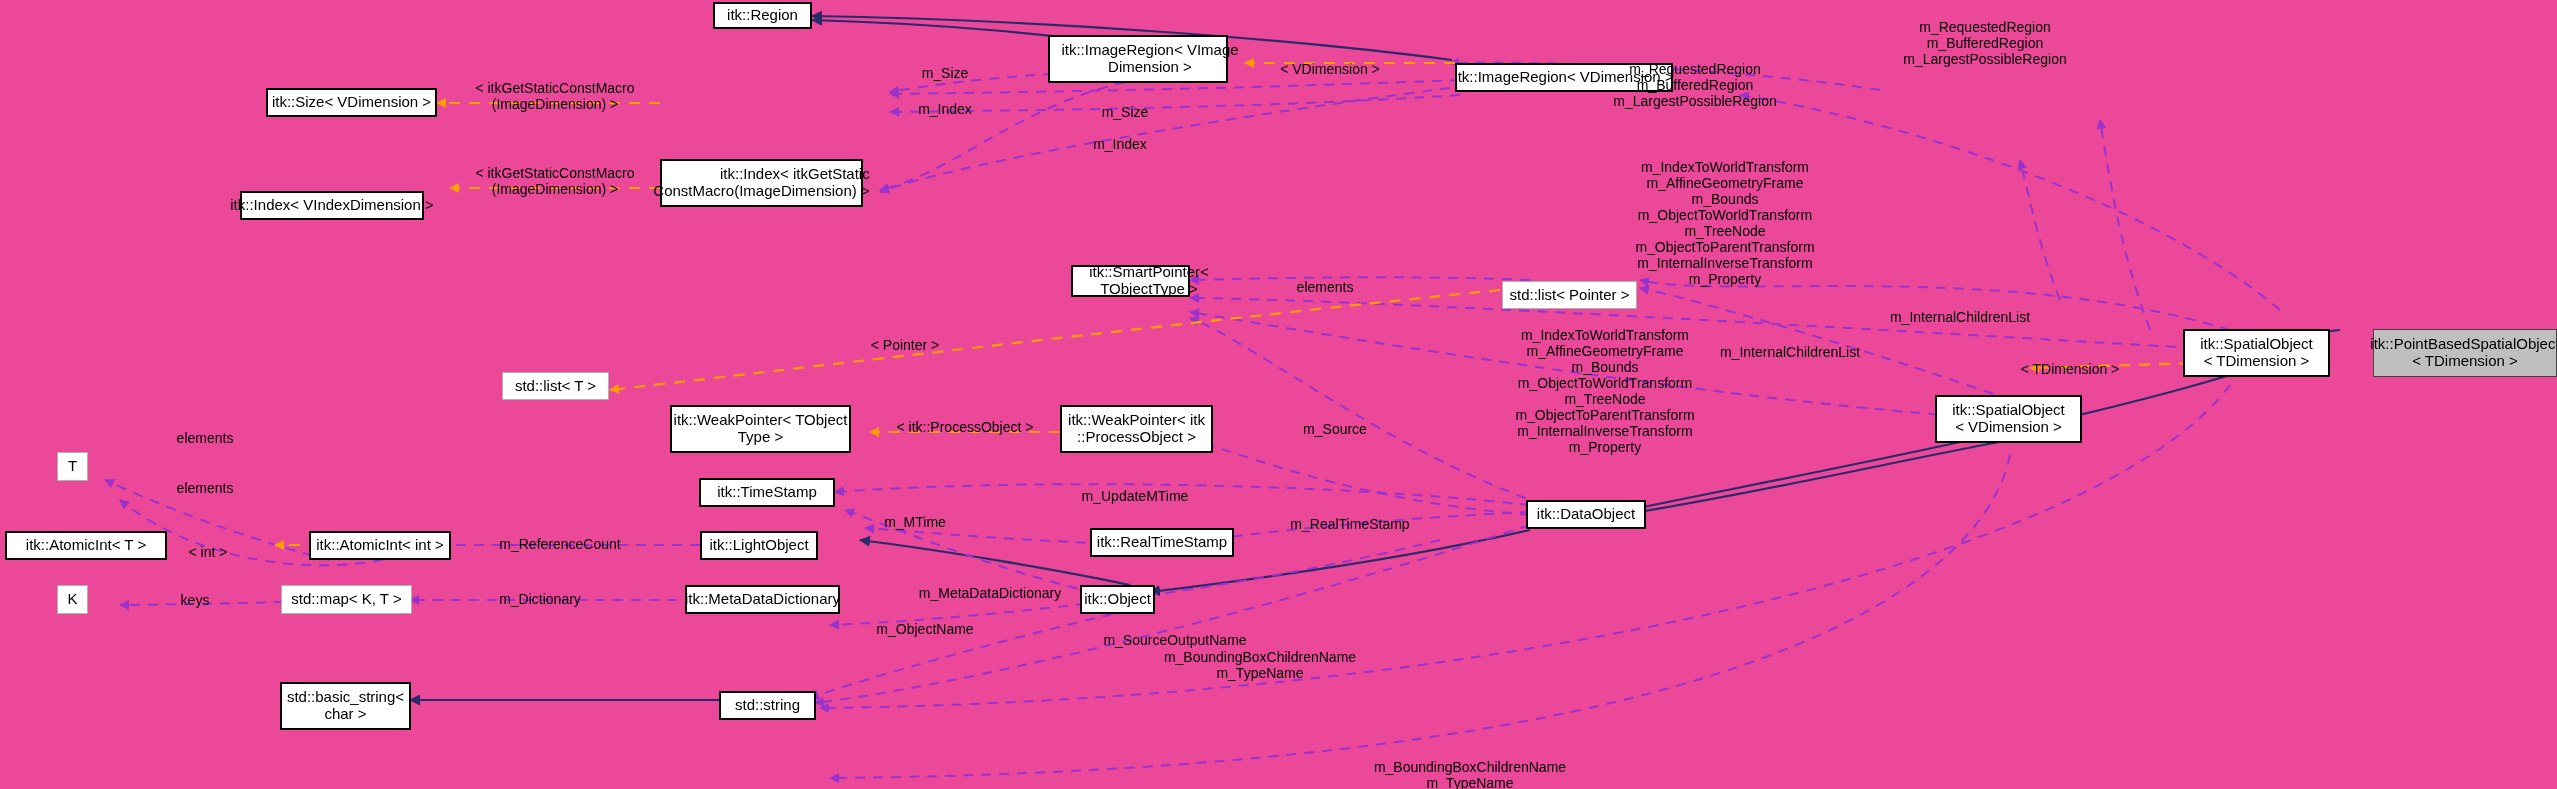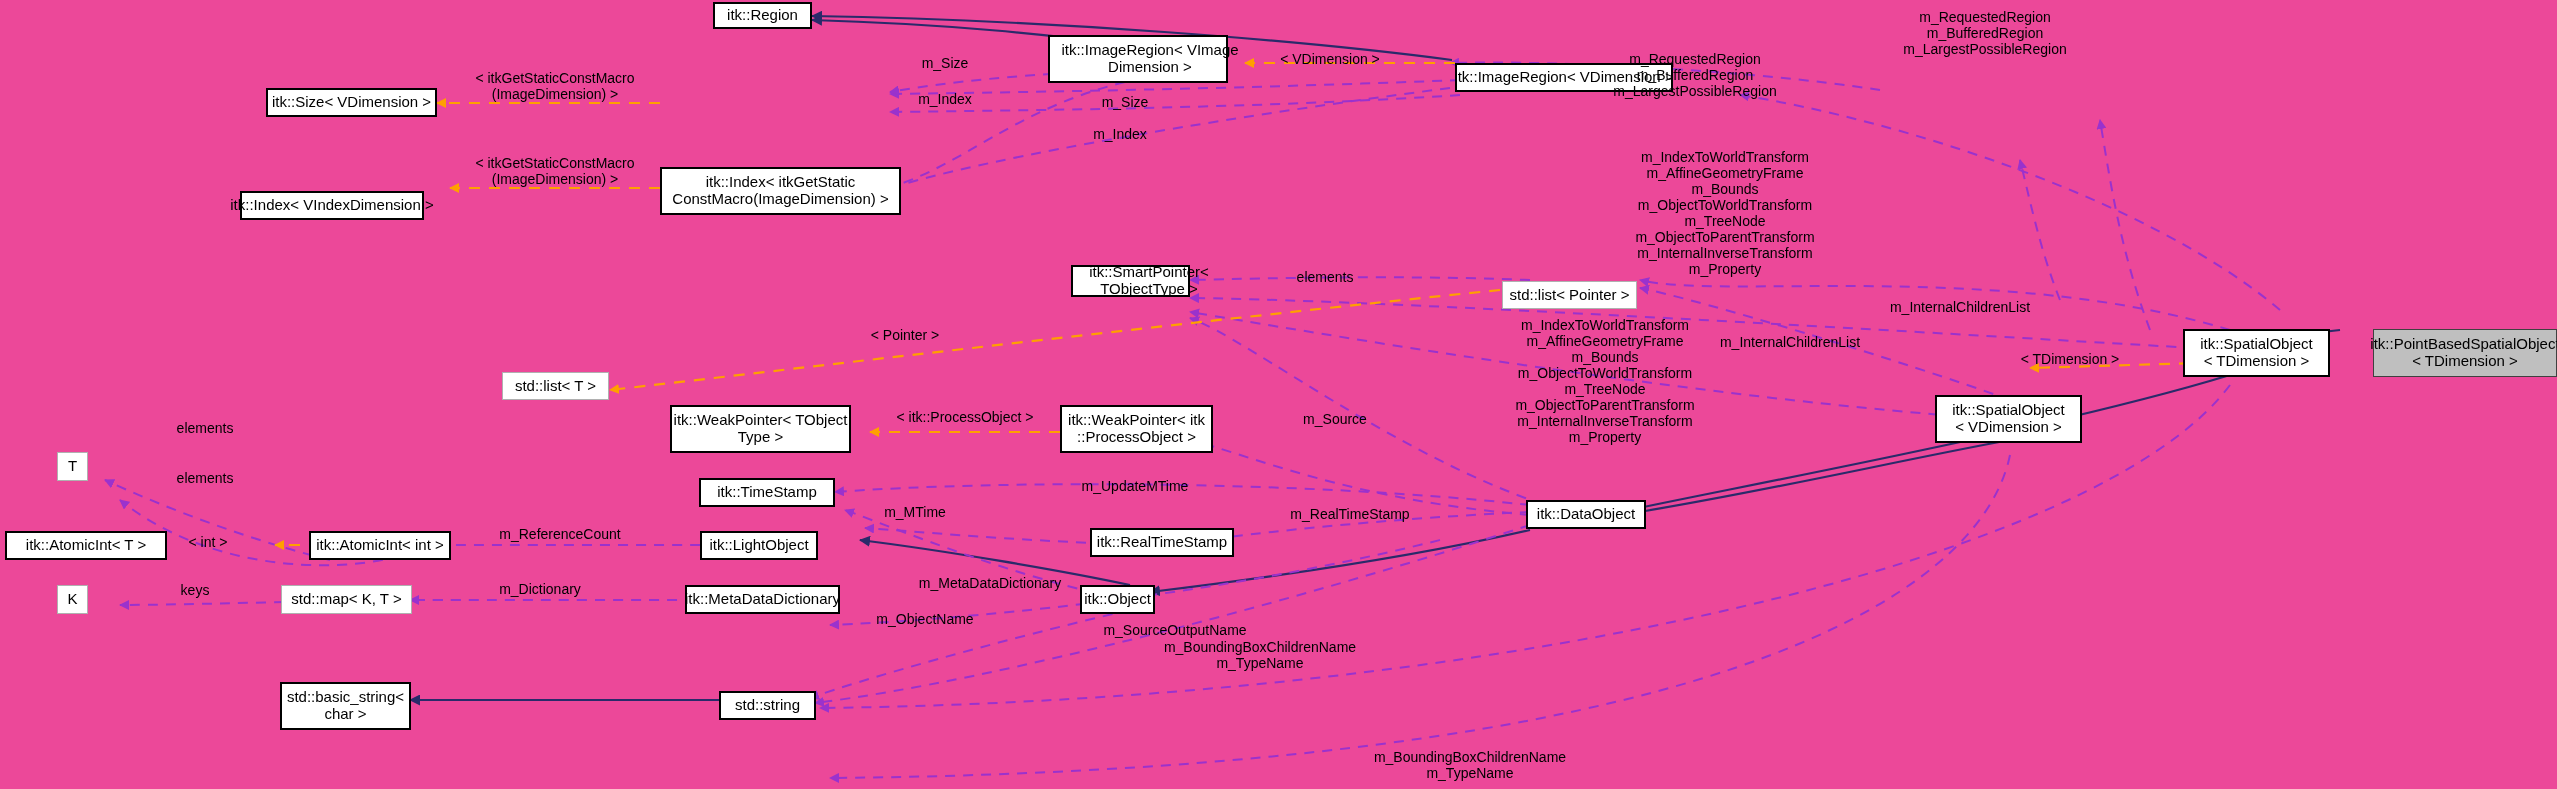--- a/index.html
+++ b/index.html
@@ -42,20 +42,21 @@
   .node.highlight { background: #bfbfbf; border: 1px solid #404040; }
   .edge-label {
     position: absolute;
     color: #000000;
     font-size: 14px;
     text-align: center;
     line-height: 1.14;
     white-space: pre;
     z-index: 6;
     background: transparent;
+    margin-top: 10px;
   }
 </style>
 </head>
 <body>
 
 <div id="diagram-root">
 
   <svg id="edges" viewBox="0 0 2557 789">
     <defs>
       <marker id="arrow-inherit" markerWidth="11" markerHeight="11" refX="10" refY="5.5" orient="auto" markerUnits="userSpaceOnUse">
@@ -129,21 +130,21 @@
   <div class="node thick" style="left:266px; top:88px; width:171px; height:29px;">itk::Size&lt; VDimension &gt;</div>
 
 
   <div class="node thick" style="left:1048px; top:35px; width:180px; height:48px;padding-left:24px;">itk::ImageRegion&lt; VImage
 Dimension &gt;</div>
 
   <div class="node thick" style="left:1455px; top:63px; width:218px; height:29px;">itk::ImageRegion&lt; VDimension &gt;</div>
 
   <div class="node thick" style="left:240px; top:191px; width:184px; height:29px;">itk::Index&lt; VIndexDimension &gt;</div>
 
-  <div class="node thick" style="left:660px; top:167px; width:241px; height:48px;">itk::Index&lt; itkGetStatic
+  <div class="node thick" style="left:660px; top:159px; width:203px; height:48px;text-align:right;">itk::Index&lt; itkGetStatic
 ConstMacro(ImageDimension) &gt;</div>
 
   <div class="node thick" style="left:1071px; top:265px; width:119px; height:32px;padding-left:37px;">itk::SmartPointer&lt;
 TObjectType &gt;</div>
 
   <div class="node grey-border" style="left:1502px; top:281px; width:135px; height:28px;">std::list&lt; Pointer &gt;</div>
 
   <div class="node thick" style="left:2183px; top:329px; width:147px; height:48px;">itk::SpatialObject
 &lt; TDimension &gt;</div>
 

